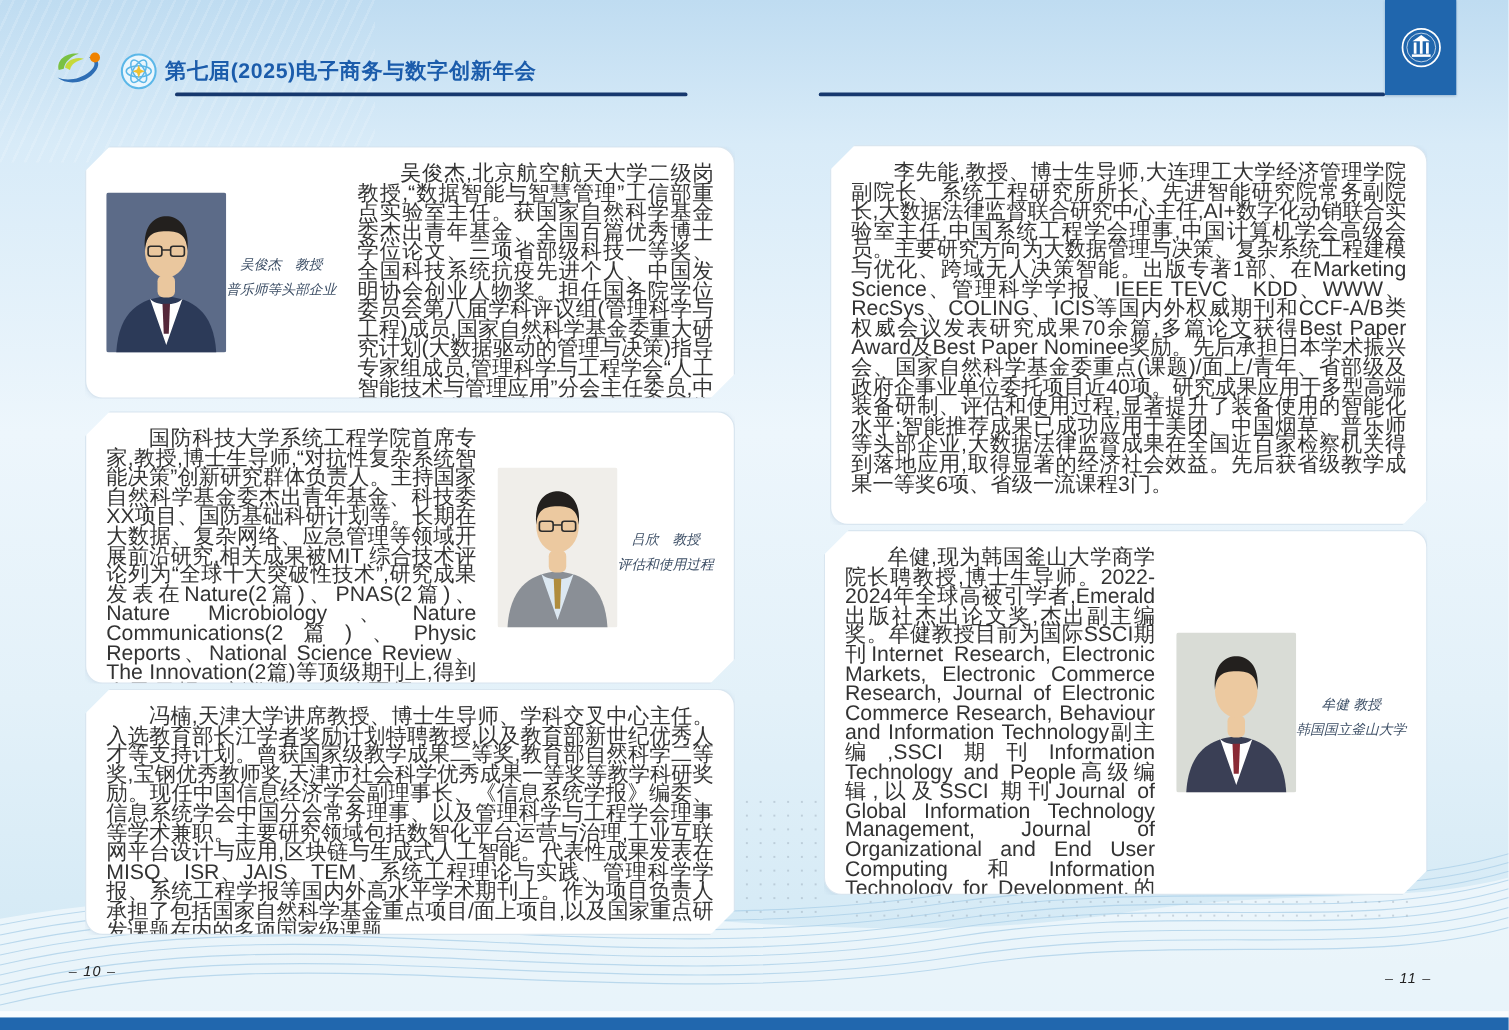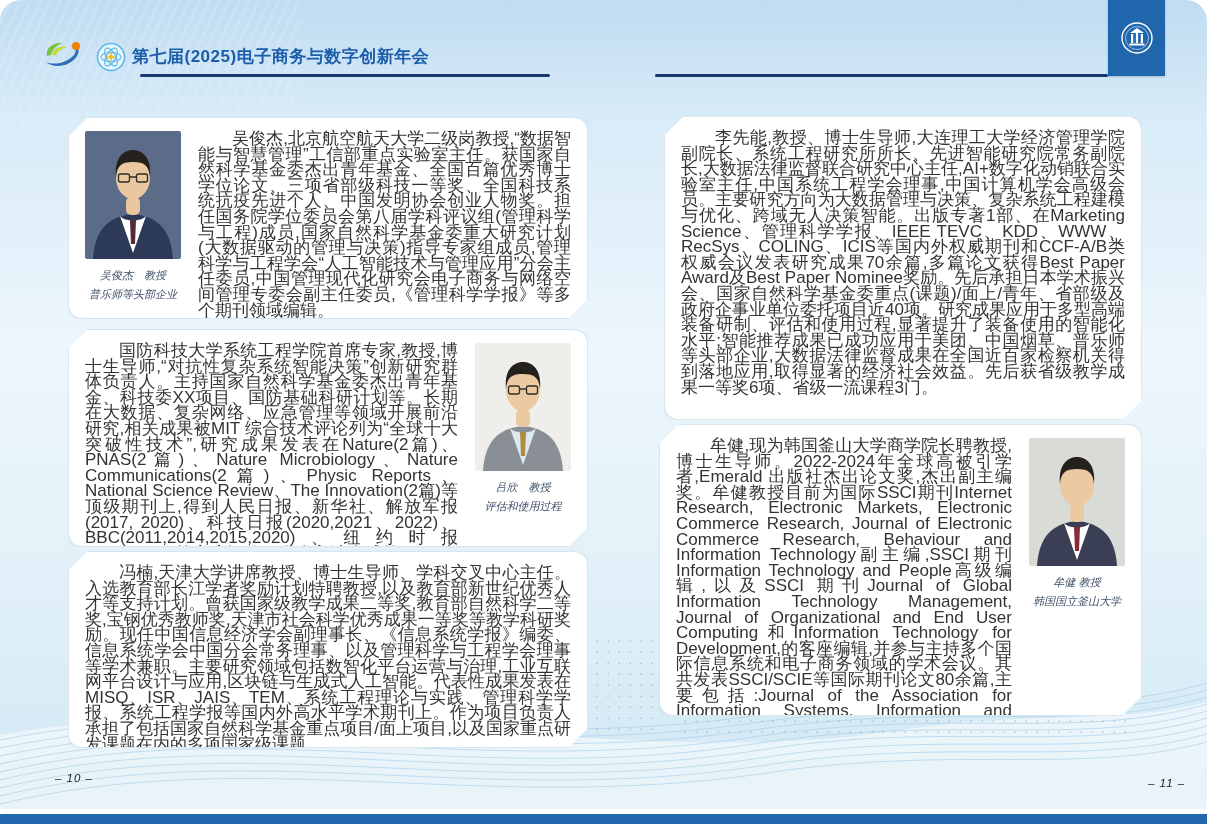--- a/index.html
+++ b/index.html
@@ -1,18 +1,18 @@
 <!DOCTYPE html>
 <html><head>
 <meta charset="utf-8">
 <style>
   html,body{margin:0;padding:0;}
   body{width:1207px;height:824px;overflow:hidden;font-family:"Liberation Sans",sans-serif;}
   .sheet{position:relative;width:1207px;height:824px;
-    background:linear-gradient(180deg,#bfdcf1 0%,#d8ebf8 14%,#edf6fc 42%,#e3f1f9 68%,#cfe7f4 100%);border-radius:21px;}
+    background:linear-gradient(180deg,#bfdcf1 0%,#d8ebf8 14%,#edf6fc 42%,#e3f1f9 68%,#cfe7f4 100%);}
   .sheet::before{content:"";position:absolute;left:0;top:0;width:300px;height:130px;
     background:repeating-linear-gradient(115deg,rgba(255,255,255,.30) 0 2px,transparent 2px 9px);
     opacity:.5;pointer-events:none;}
   
   .title{position:absolute;left:132px;top:45px;font-size:17px;font-weight:bold;color:#1b5cab;letter-spacing:.5px;}
   .rule{position:absolute;top:74px;height:3px;background:#16386e;border-radius:2px;}
   .rule-left{left:140px;width:410px;}
   .rule-right{left:655px;width:453px;}
   .logo1{position:absolute;left:43px;top:40px;width:42px;height:34px;}
   .logo2{position:absolute;left:96px;top:42px;width:30px;height:30px;}
@@ -21,30 +21,30 @@
   
   .card{position:absolute;background:#ffffff;border:1px solid #d9e6f0;border-radius:14px;
     box-shadow:0 1px 4px rgba(80,120,160,.10);display:flex;gap:17px;padding:13px 16px;box-sizing:border-box;overflow:hidden;
     clip-path:polygon(20px 0,100% 0,100% calc(100% - 20px),calc(100% - 20px) 100%,0 100%,0 20px);}
   .photo-right{flex-direction:row-reverse;}
   .c1{left:68px;top:117px;width:520px;height:202px;}
   .c2{left:68px;top:329px;width:520px;height:218px;}
   .c3{left:68px;top:551px;width:520px;height:197px;}
   .c4{left:664px;top:116px;width:478px;height:304px;}
   .c5{left:659px;top:424px;width:483px;height:292px;}
-  .photo-col{flex:0 0 96px;display:flex;flex-direction:column;align-items:center;}
+  .photo-col{flex:0 0 96px;display:flex;flex-direction:row;align-items:center;}
   .portrait{width:96px;height:128px;border-radius:2px;display:block;
     --pbg:#607090;--psuit:#2c3a58;--pshirt:#ffffff;--ptie:#5a2a35;--pskin:#eac79e;--pglass:#2b2b2b;}
   .caption{margin-top:7px;text-align:center;font-family:"DejaVu Serif",serif;font-style:italic;
     font-size:11px;color:#3d4f66;line-height:1.75;white-space:nowrap;}
   .bio{flex:1;margin:0;font-size:17px;line-height:15.6px;color:#333333;text-align:justify;text-indent:2em;}
   
   .pn{position:absolute;font-size:11.5px;color:#222222;letter-spacing:1px;font-style:italic;}
   .pn-left{left:55px;top:772px;}
-  .pn-right{left:1108px;top:777px;margin-left:40px;}
+  .pn-right{left:1108px;top:777px;}
   .waves{position:absolute;left:0;bottom:14px;width:1207px;height:130px;pointer-events:none;}
   .bottom-white{position:absolute;left:0;bottom:10px;width:1207px;height:5px;background:rgba(255,255,255,.85);}
   .bottom-bar{position:absolute;left:0;bottom:0;width:1207px;height:10px;background:#2167ae;}
   .dots{position:absolute;background-image:radial-gradient(rgba(140,155,170,.38) 1px,transparent 1px);
     background-size:11px 11px;pointer-events:none;}
   .dots-a{left:592px;top:636px;width:66px;height:96px;}
   .dots-b{left:680px;top:716px;width:450px;height:22px;}
 </style>
 </head>
 <body>

